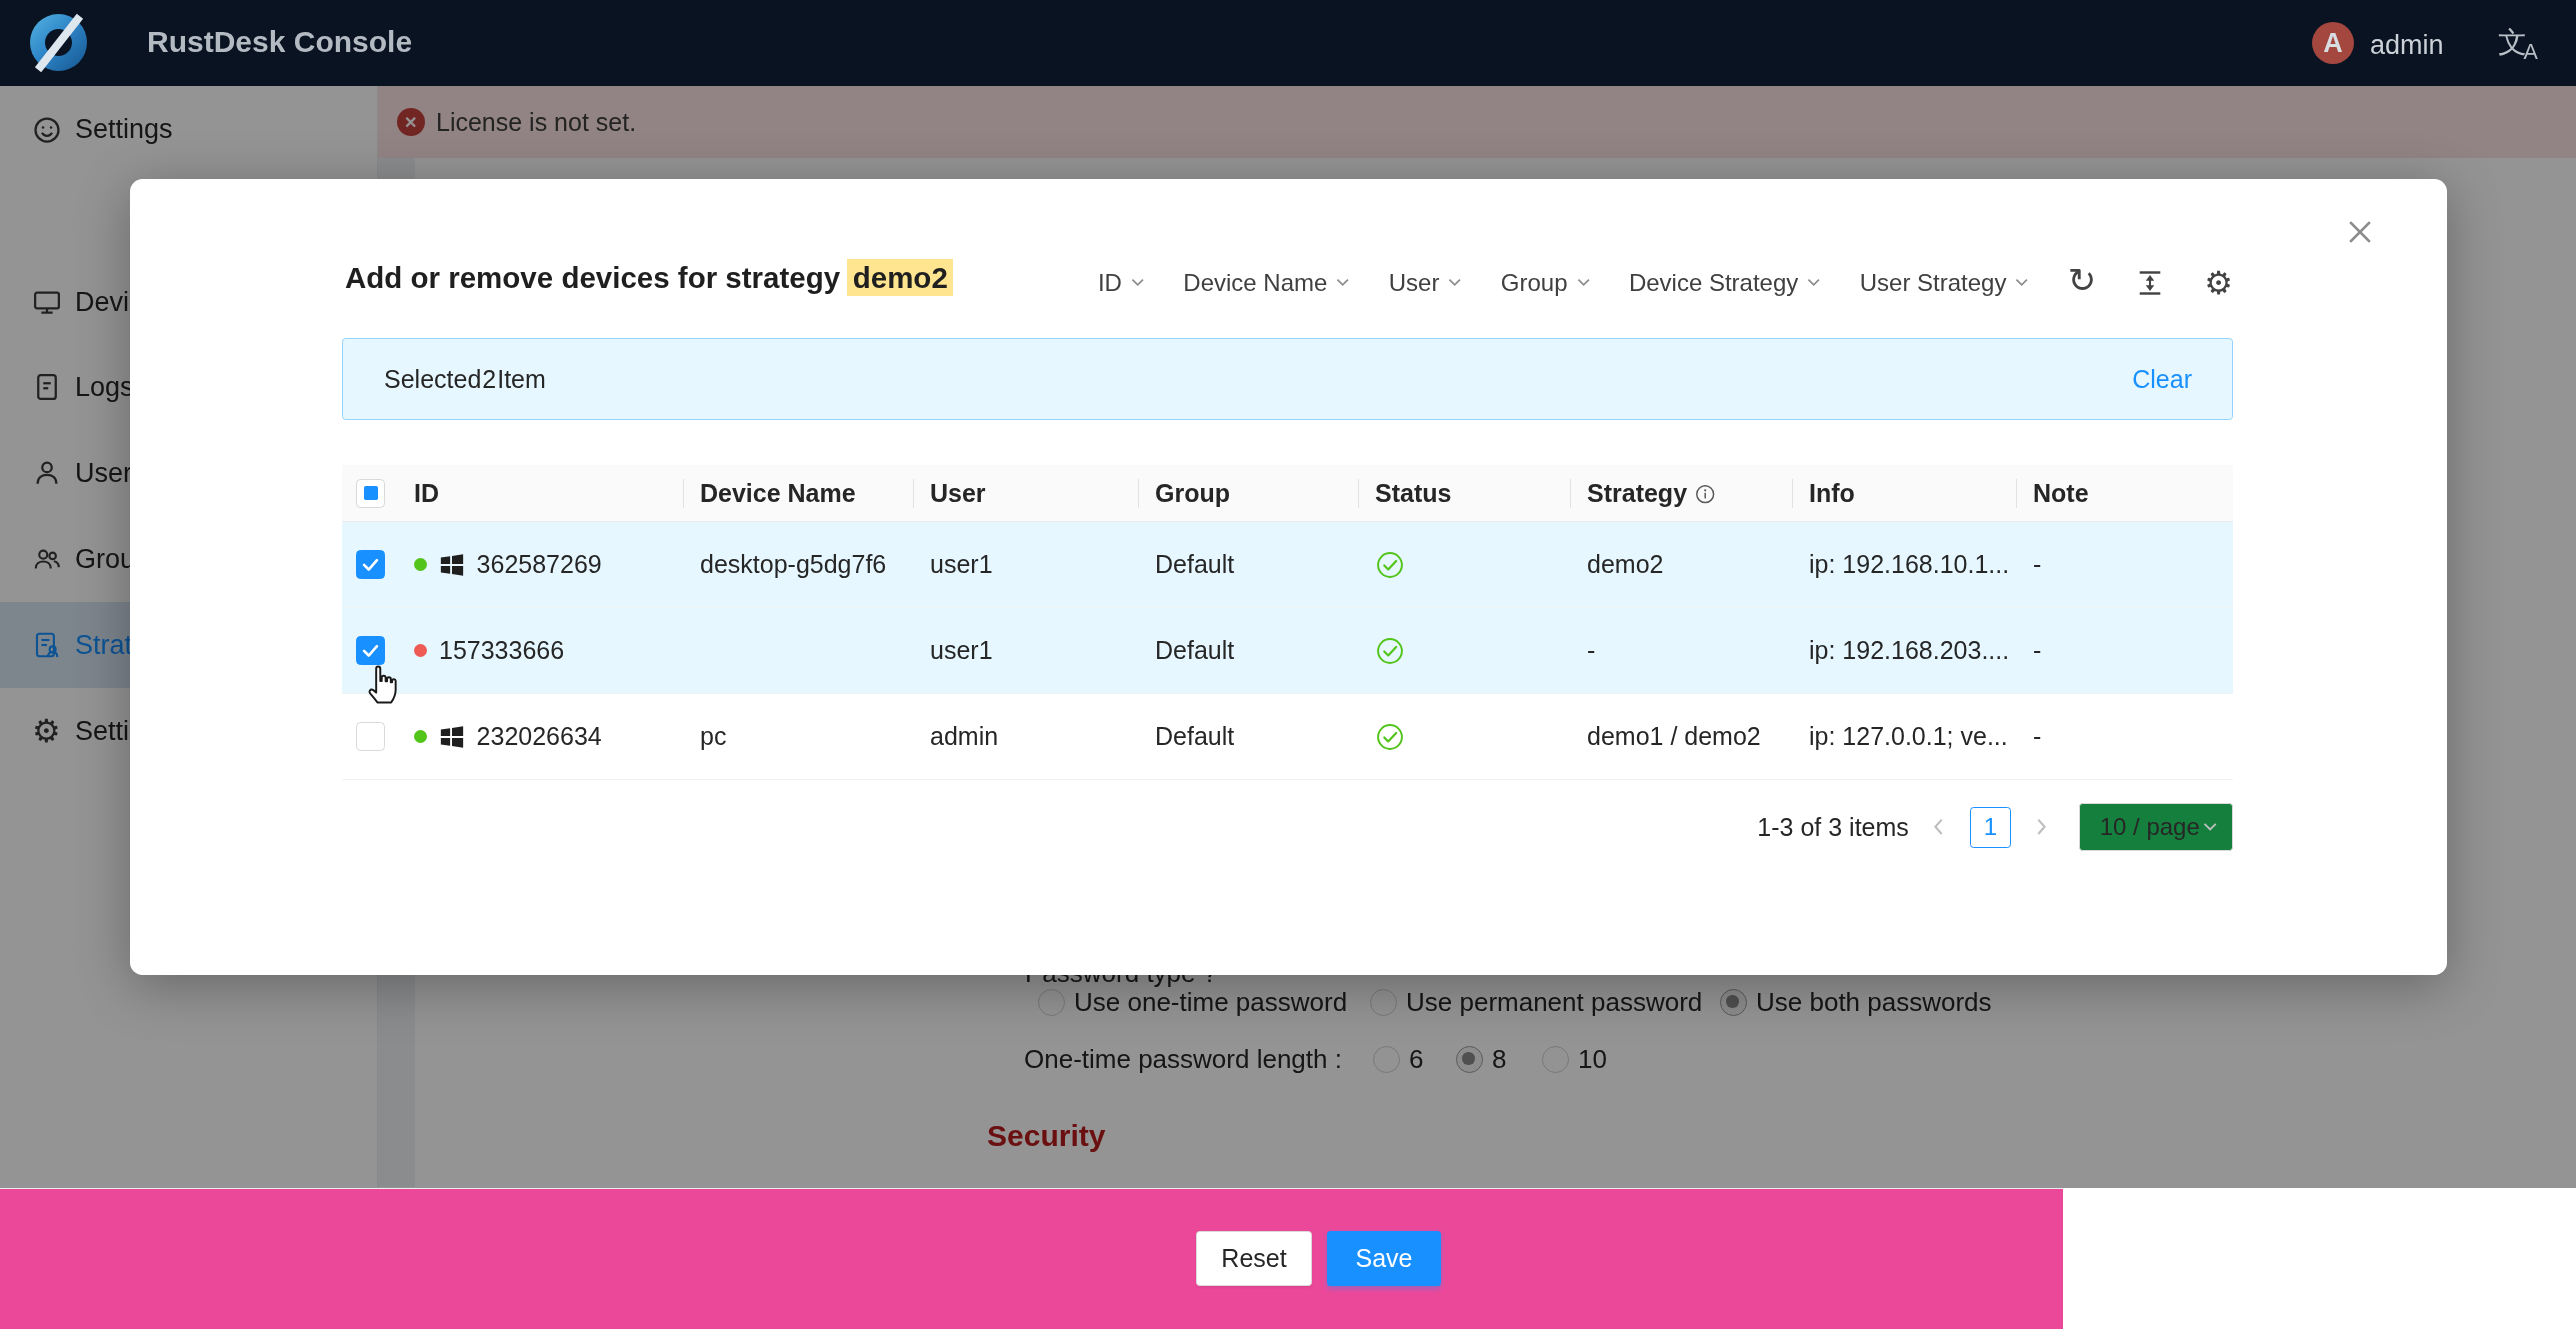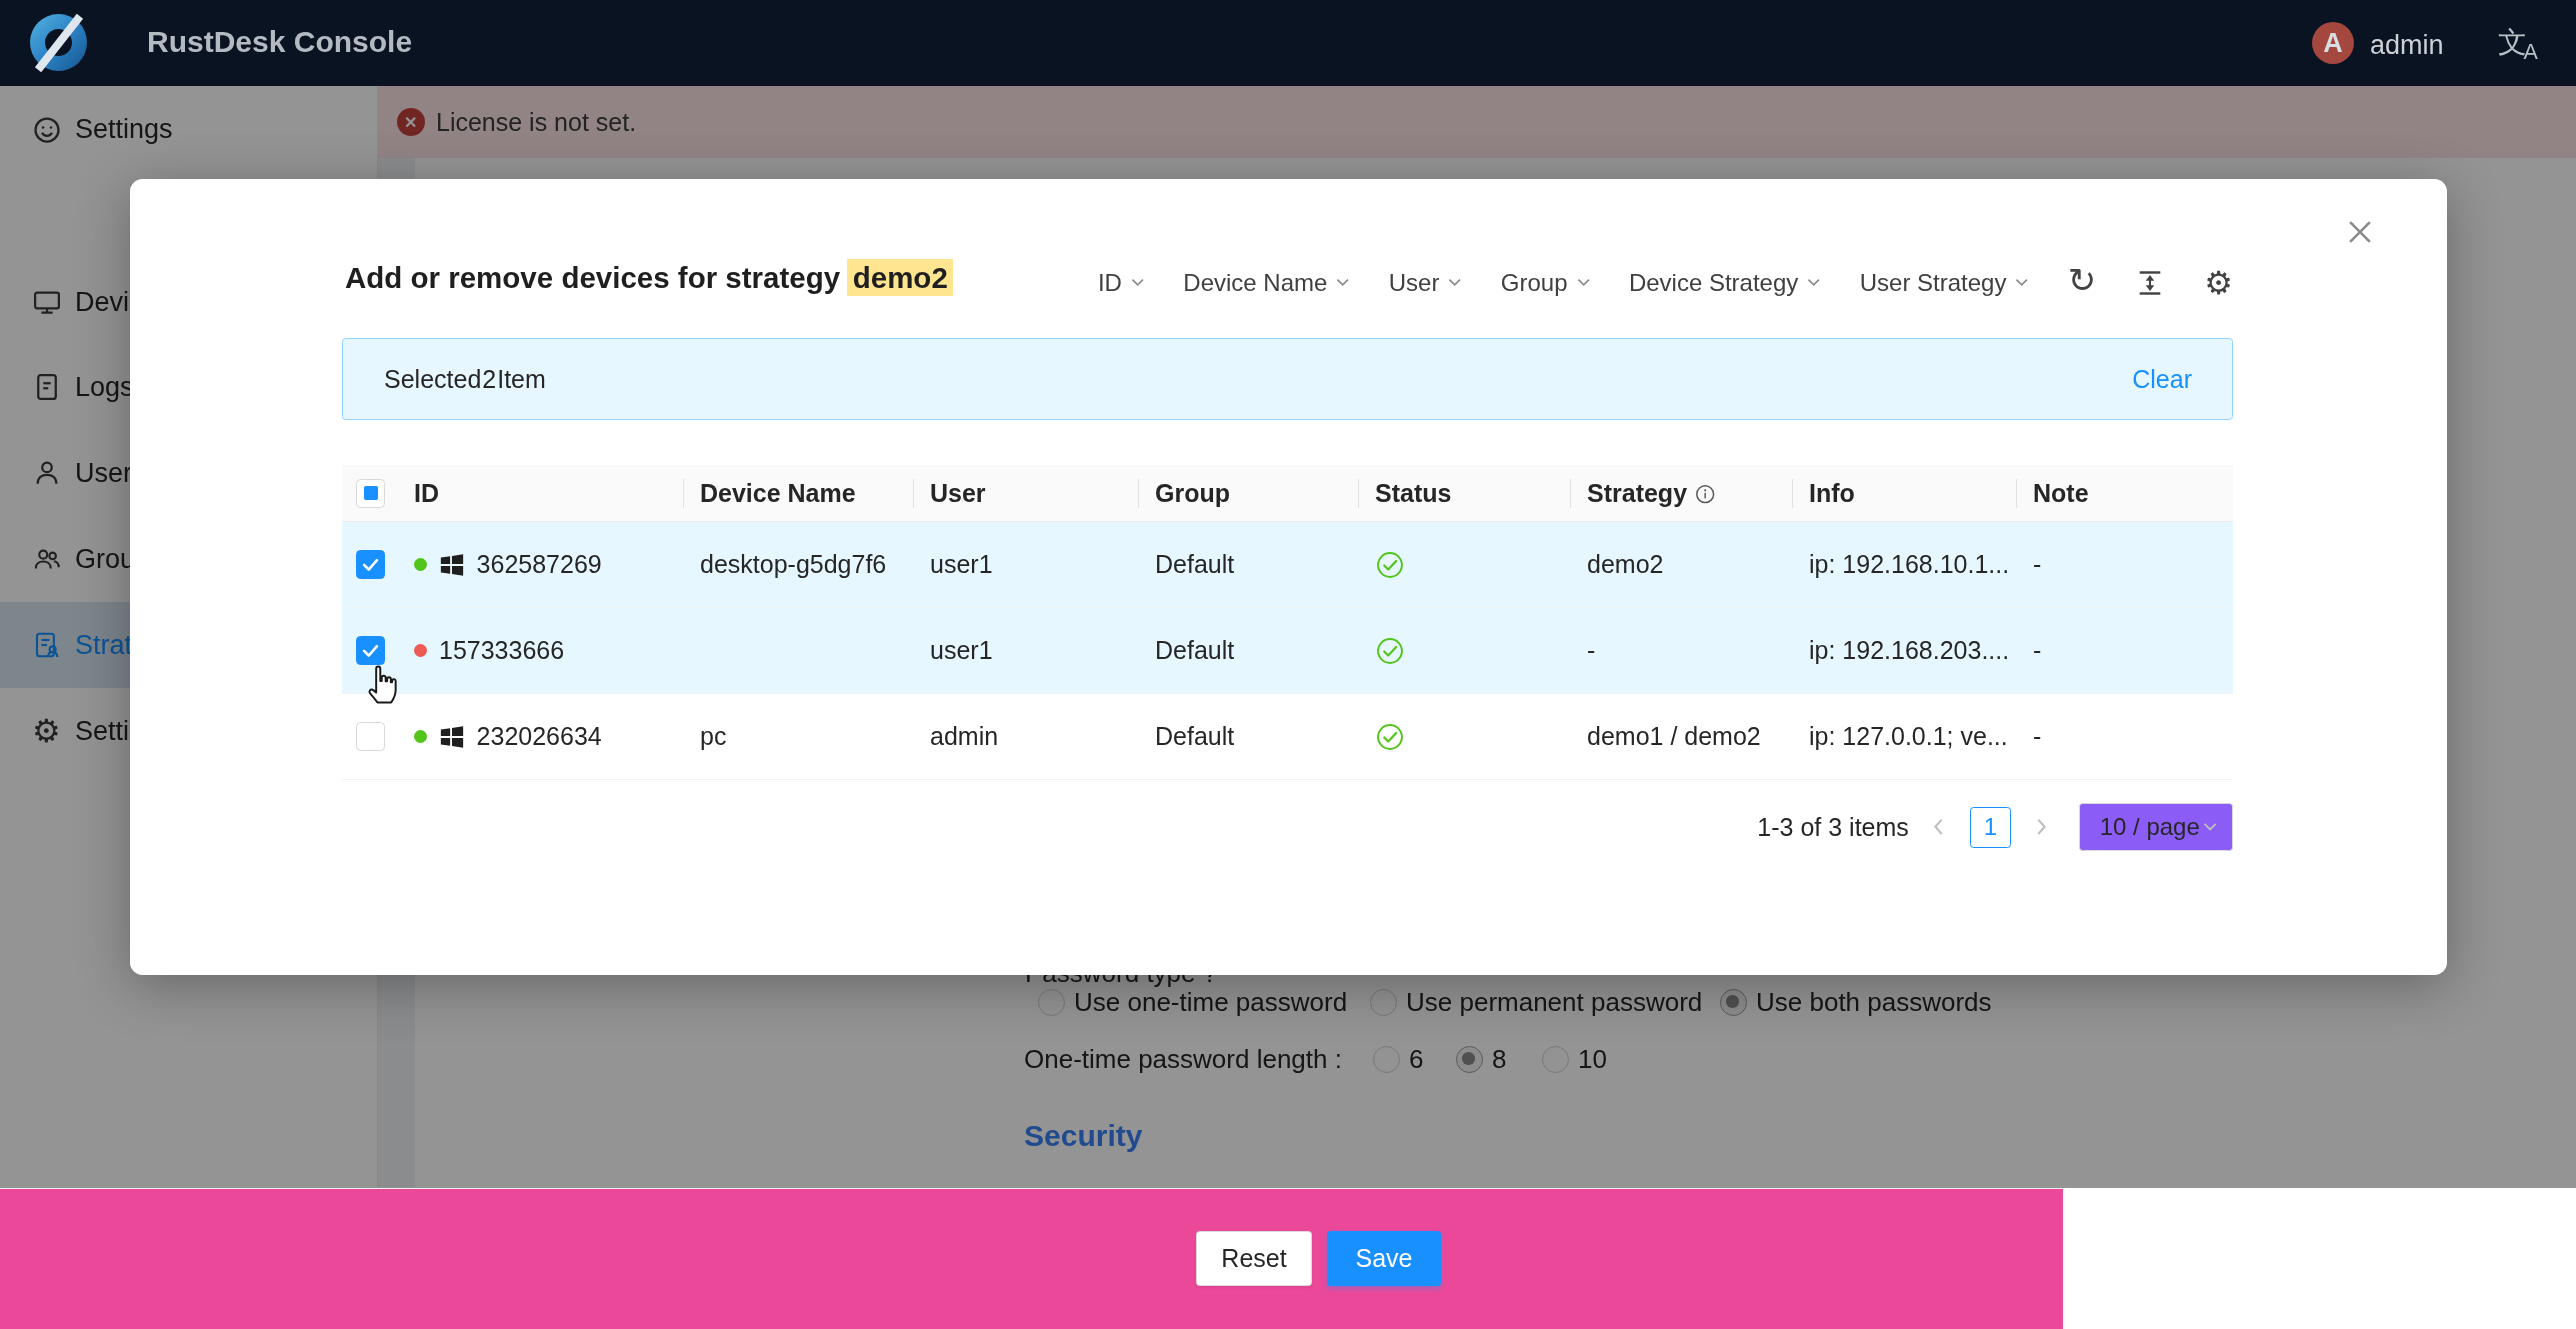--- a/index.html
+++ b/index.html
@@ -37,21 +37,21 @@
 
   
   .content{position:absolute;left:377px;top:157px;width:2199px;height:1030px;background:#fff;}
   .graygap{position:absolute;left:0;top:0;width:38px;height:1030px;background:#f0f2f5;}
   .pw-label{position:absolute;left:648px;top:801px;font-size:26px;color:#262626;}
   .radio-row{position:absolute;display:flex;align-items:center;gap:9px;}
   .radio{width:27px;height:27px;border-radius:50%;border:1.8px solid #cfcfcf;background:#fdfdfd;box-sizing:border-box;position:relative;flex:0 0 auto;}
   .radio.sel{border-color:#9a9a9a;background:#f2f2f2;}
   .radio.sel::after{content:"";position:absolute;left:5.4px;top:5.4px;width:12.5px;height:12.5px;border-radius:50%;background:#8a8a8a;}
   .rlabel{font-size:26px;color:#262626;white-space:nowrap;}
-  .security-h{position:absolute;left:647px;top:962px;font-size:30px;font-weight:bold;color:#3b82f6;}
+  .security-h{position:absolute;left:610px;top:962px;font-size:30px;font-weight:bold;color:#b91c1c;}
 
   
   .overlay{position:absolute;left:0;top:86px;width:2576px;height:1102px;background:rgba(0,0,0,0.42);z-index:20;}
   .footerbar{position:absolute;left:0;top:1188px;width:2063px;height:141px;background:#ec4899;border-top:1.8px solid #ededed;z-index:25;}
   .btn{position:absolute;height:55px;border-radius:3.6px;font-size:25px;display:flex;align-items:center;justify-content:center;
        cursor:pointer;box-sizing:border-box;font-family:"Liberation Sans",sans-serif;}
   .btn-reset{left:1196px;top:42px;width:116px;background:#fff;border:1.8px solid #d9d9d9;color:#262626;box-shadow:0 1.8px 2.7px rgba(0,0,0,.06);}
   .btn-save{left:1327px;top:42px;width:114px;background:#1890ff;border:none;color:#fff;box-shadow:0 2.7px 5.4px rgba(24,144,255,.35);}
 
   
@@ -95,21 +95,21 @@
   .stat-ic{width:30px;height:30px;}
   .info-ic{width:22.4px;height:22.4px;margin-left:7.2px;position:relative;top:0.9px;color:#595959;}
 
   
   .pager{position:absolute;right:214px;top:621px;height:54px;display:flex;align-items:center;gap:21.5px;}
   .ptotal{font-size:25px;color:#262626;}
   .parrow{width:18px;height:21.5px;cursor:pointer;}
   .pnum{width:41px;height:41px;border:1.8px solid #1890ff;border-radius:3.6px;color:#1890ff;font-size:24px;
         display:flex;align-items:center;justify-content:center;box-sizing:border-box;cursor:pointer;background:#fff;}
   .psize{margin-left:7.2px;width:154px;height:48px;border:1.8px solid #d9d9d9;border-radius:3.6px;box-sizing:border-box;
-         display:flex;align-items:center;justify-content:space-between;padding:0 14.3px 0 19.7px;font-size:24px;color:#262626;cursor:pointer;background:#8b5cf6;}
+         display:flex;align-items:center;justify-content:space-between;padding:0 14.3px 0 19.7px;font-size:24px;color:#262626;cursor:pointer;background:#15803d;}
 
   .cursor{position:absolute;left:360px;top:656px;z-index:50;pointer-events:none;}
 </style>
 </head>
 <body>
 
 <div id="app">
 
   <div class="content">
     <div class="graygap"></div>

